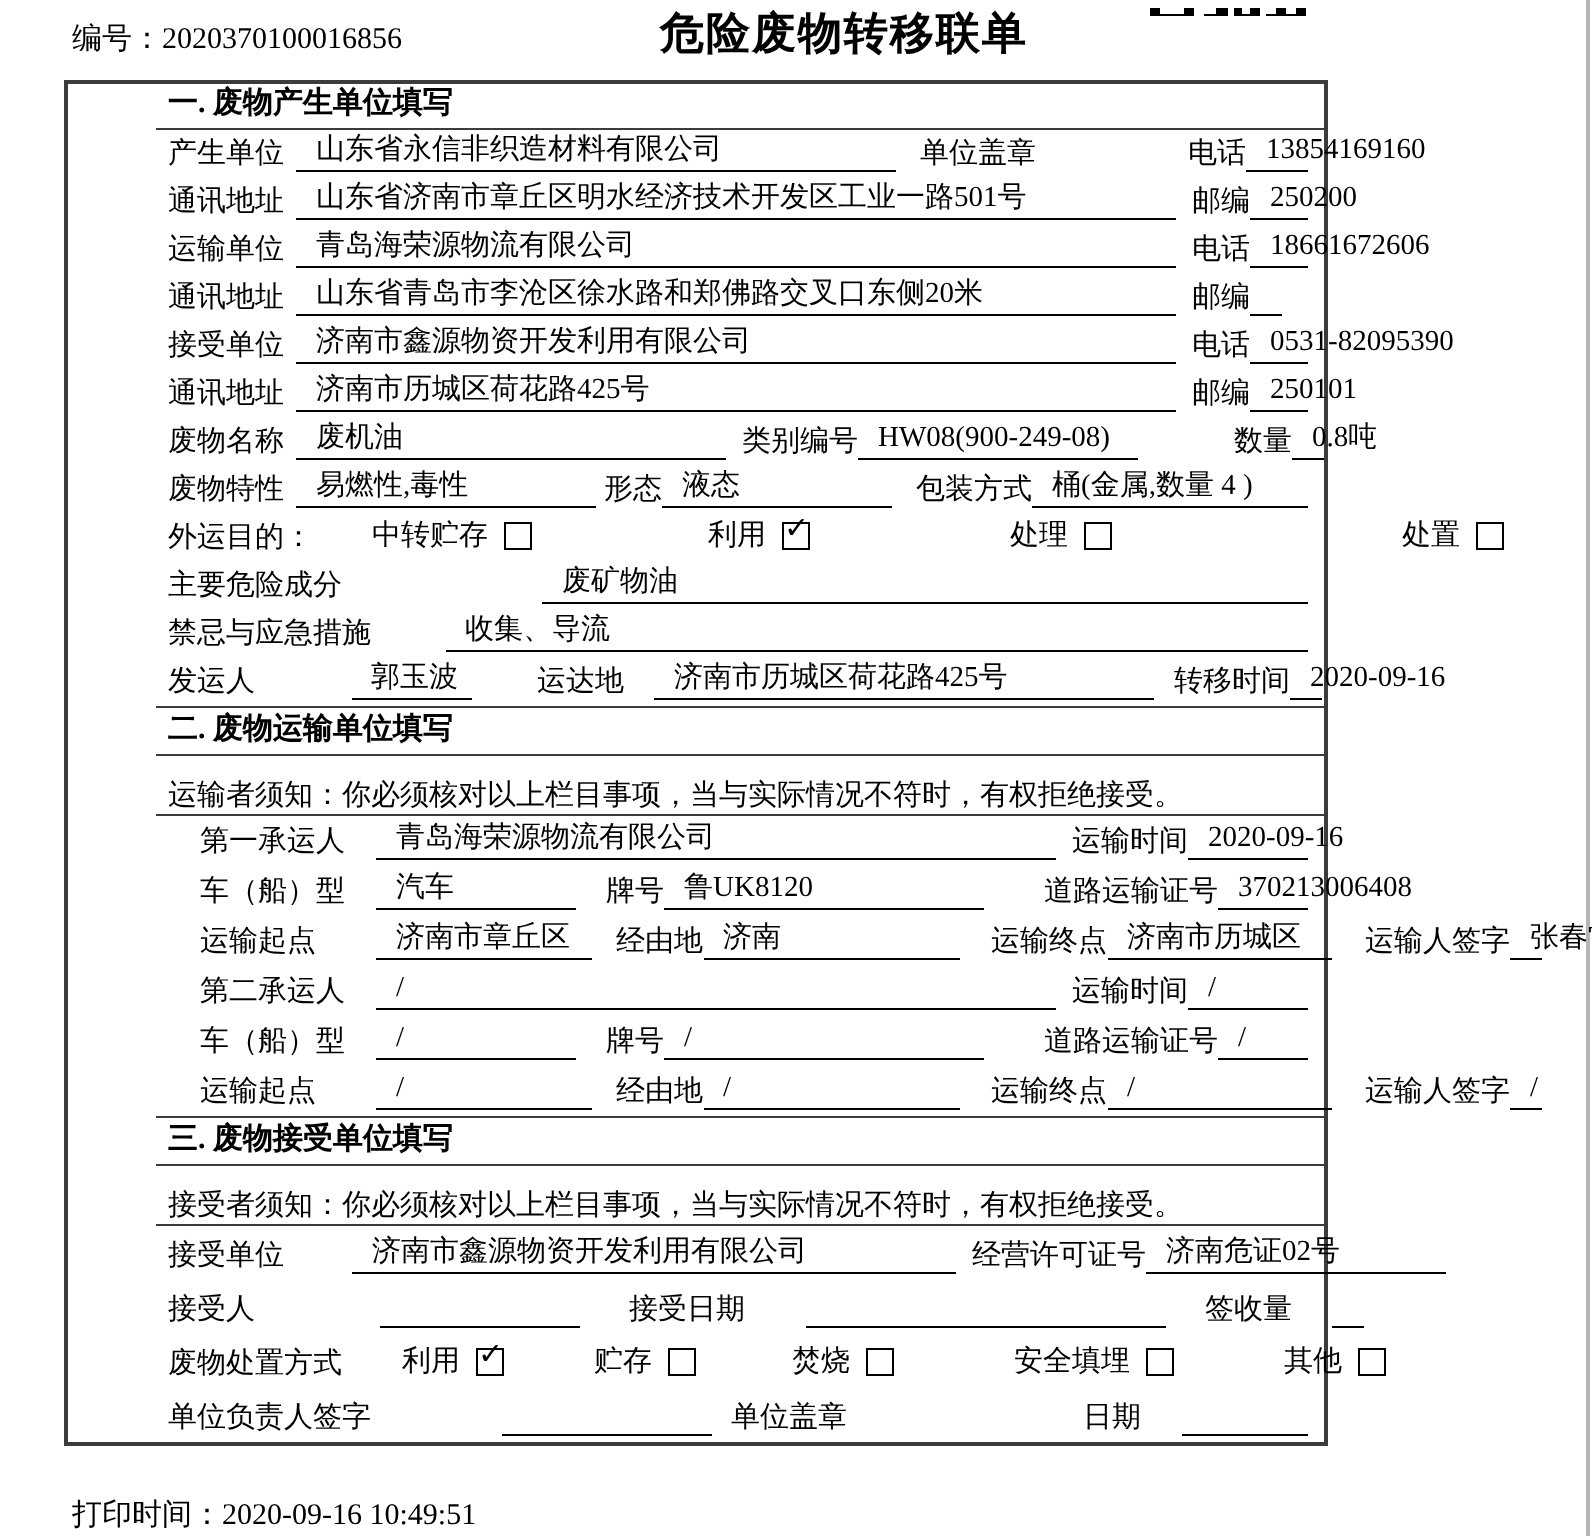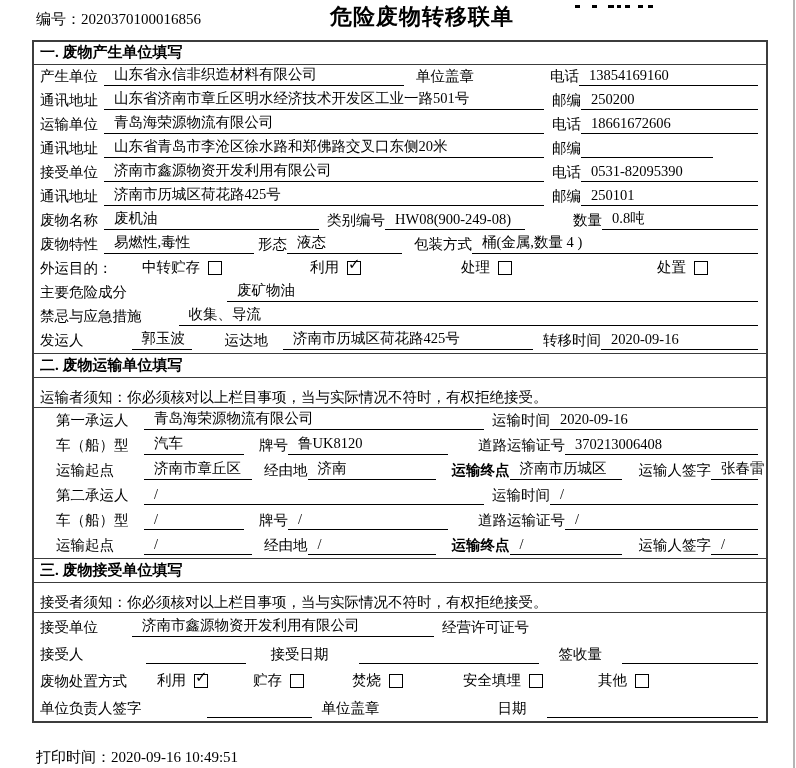--- a/index.html
+++ b/index.html
@@ -7,40 +7,40 @@
     width:796px;height:768px;background:#ffffff;position:relative;overflow:hidden;
     font-family:"Liberation Serif","DejaVu Serif",serif;
     font-size:14.5px;color:#000;
   }
   .right-edge{position:absolute;top:0;right:1px;width:2px;height:768px;background:#b5b5b5;}
   
   .serial{position:absolute;left:36px;top:10px;font-size:15px;white-space:nowrap;}
   .form-title{position:absolute;left:330px;top:2px;font-size:22px;font-weight:bold;letter-spacing:1px;white-space:nowrap;}
   .qr-frag{position:absolute;left:575px;top:0;width:78px;height:8px;overflow:hidden;}
   
-  .form-table{position:absolute;left:32px;top:40px;width:736px;border:2px solid #3c3c3c;background:#fff;box-sizing:border-box;}
+  .form-table{position:absolute;left:32px;top:40px;width:632px;border:2px solid #3c3c3c;background:#fff;box-sizing:border-box;padding-left:44px;}
   .sech{box-sizing:border-box;height:23px;line-height:21px;padding-left:6px;font-weight:bold;font-size:15px;border-bottom:1px solid #3c3c3c;}
   .sech.mid{border-top:1px solid #3c3c3c;height:25px;line-height:23px;}
   .notice{box-sizing:border-box;height:30px;border-bottom:1px solid #3c3c3c;display:flex;align-items:flex-end;padding-left:6px;white-space:nowrap;}
   .row{box-sizing:border-box;display:flex;align-items:flex-end;height:24px;padding:0 8px 3px 6px;}
   .row.h25{height:25px;}
   .row.h27{height:27px;}
   .l{flex-shrink:0;white-space:nowrap;}
   .v{flex-shrink:0;border-bottom:1px solid #000;white-space:nowrap;padding:0 2px 1px 10px;min-width:16px;box-sizing:border-box;}
   .grow{flex:1 1 auto;flex-shrink:1;}
   
   .lw64{width:64px;}.lw82{width:82px;}.lw88{width:88px;margin-left:16px;}.lw92{width:92px;}
   
   .w60{width:60px;}.w100{width:100px;}.w105{width:105px;}.w108{width:108px;}.w112{width:112px;}
   .w115{width:115px;}.w128{width:128px;}.w140{width:140px;}.w150{width:150px;}.w160{width:160px;}
   .w180{width:180px;}.w215{width:215px;}.w250{width:250px;}.w300{width:300px;}.w302{width:302px;}
   .w340{width:340px;}.w440{width:440px;}
   
   .ml4{margin-left:4px;}.ml8{margin-left:8px;}.ml10{margin-left:10px;}.ml12{margin-left:12px;}
-  .ml15{margin-left:15px;}.ml16{margin-left:16px;font-weight:bold;}.ml17{margin-left:17px;}.ml20{margin-left:20px;}
+  .ml15{margin-left:15px;}.ml16{margin-left:16px;}.ml17{margin-left:17px;}.ml20{margin-left:20px;}
   .ml22{margin-left:12px;}.ml25{margin-left:25px;}.ml28{margin-left:28px;}.ml30{margin-left:30px;}
   .ml33{margin-left:33px;}.ml37{margin-left:37px;}.ml45{margin-left:45px;}.ml48{margin-left:48px;}
   .ml55{margin-left:55px;}.ml60{margin-left:60px;}.ml62{margin-left:62px;}.ml65{margin-left:65px;}
   .ml76{margin-left:76px;}.ml88{margin-left:88px;}.ml100{margin-left:100px;}.ml118{margin-left:118px;}
   .ml145{margin-left:145px;}
   .mr45{margin-right:45px;}
   
   .opt{display:flex;align-items:center;flex-shrink:0;margin-bottom:1px;}
   .cb{width:12px;height:12px;border:1.5px solid #000;position:relative;flex-shrink:0;margin-left:8px;background:#fff;}
   .mk{position:absolute;left:0;top:-5px;font-size:15px;font-weight:bold;line-height:15px;font-family:"DejaVu Sans",sans-serif;}
@@ -247,20 +247,21 @@
   <div class="sech mid">三. 废物接受单位填写</div>
 
   <div class="notice">
     <span>接受者须知：你必须核对以上栏目事项，当与实际情况不符时，有权拒绝接受。</span>
   </div>
 
   <div class="row h27">
     <span class="l lw64">接受单位</span>
     <span class="v w302 ml28">济南市鑫源物资开发利用有限公司</span>
     <span class="l ml8">经营许可证号</span>
+    <span class="v w150">济南危证02号</span>
   </div>
 
   <div class="row h27">
     <span class="l">接受人</span>
     <span class="v w100 ml62"></span>
     <span class="l ml25">接受日期</span>
     <span class="v w180 ml30"></span>
     <span class="l ml20">签收量</span>
     <span class="v grow ml20"></span>
   </div>

